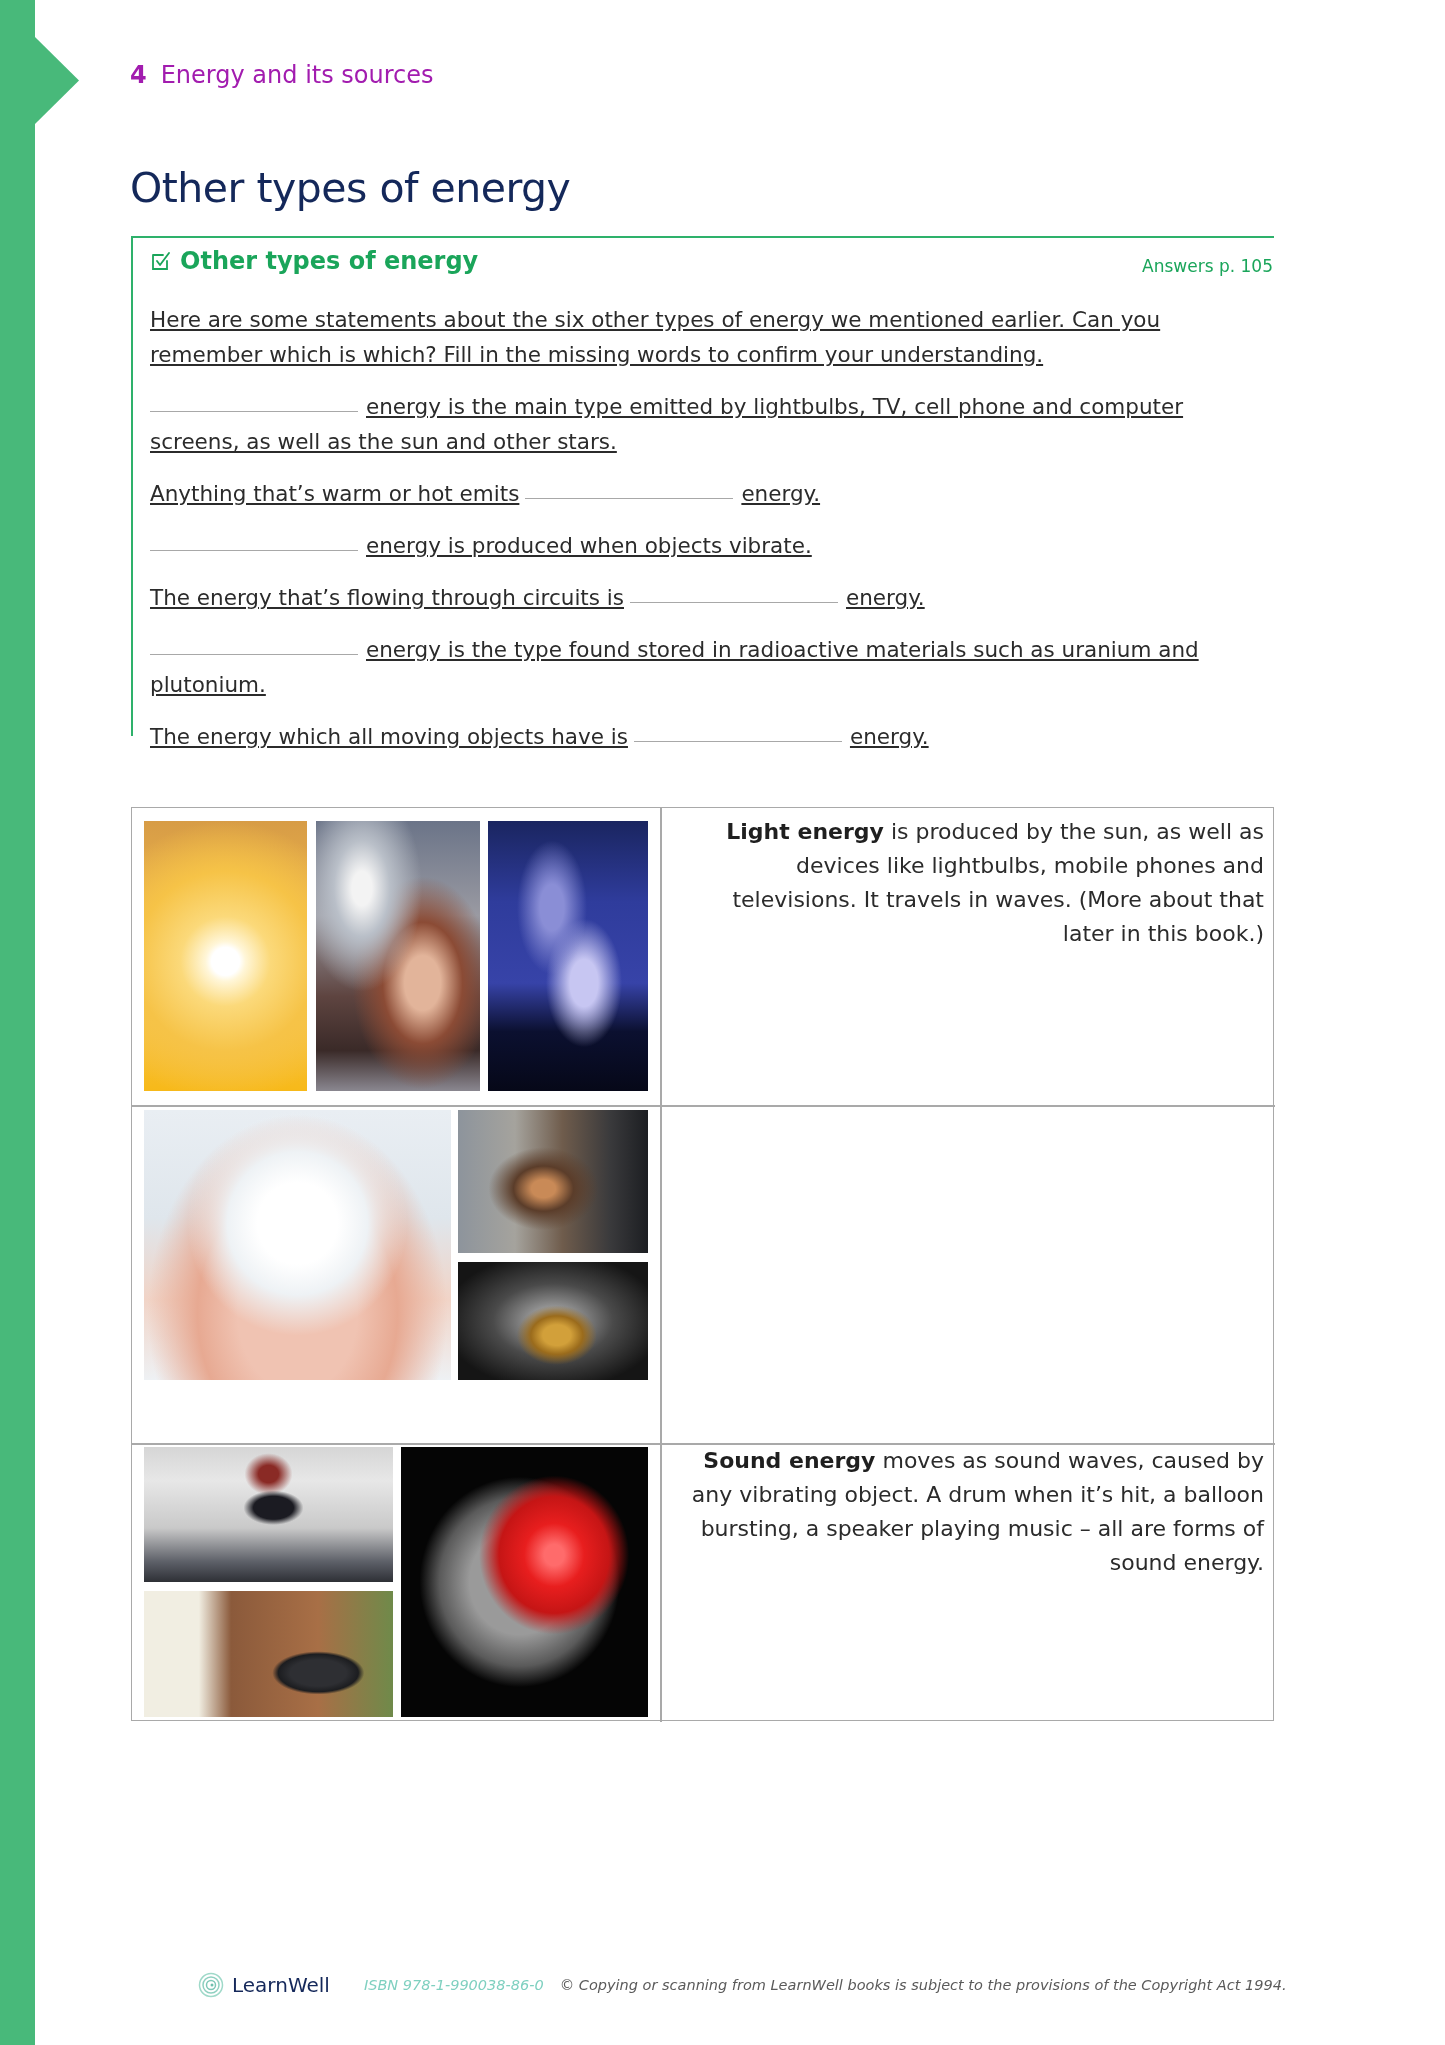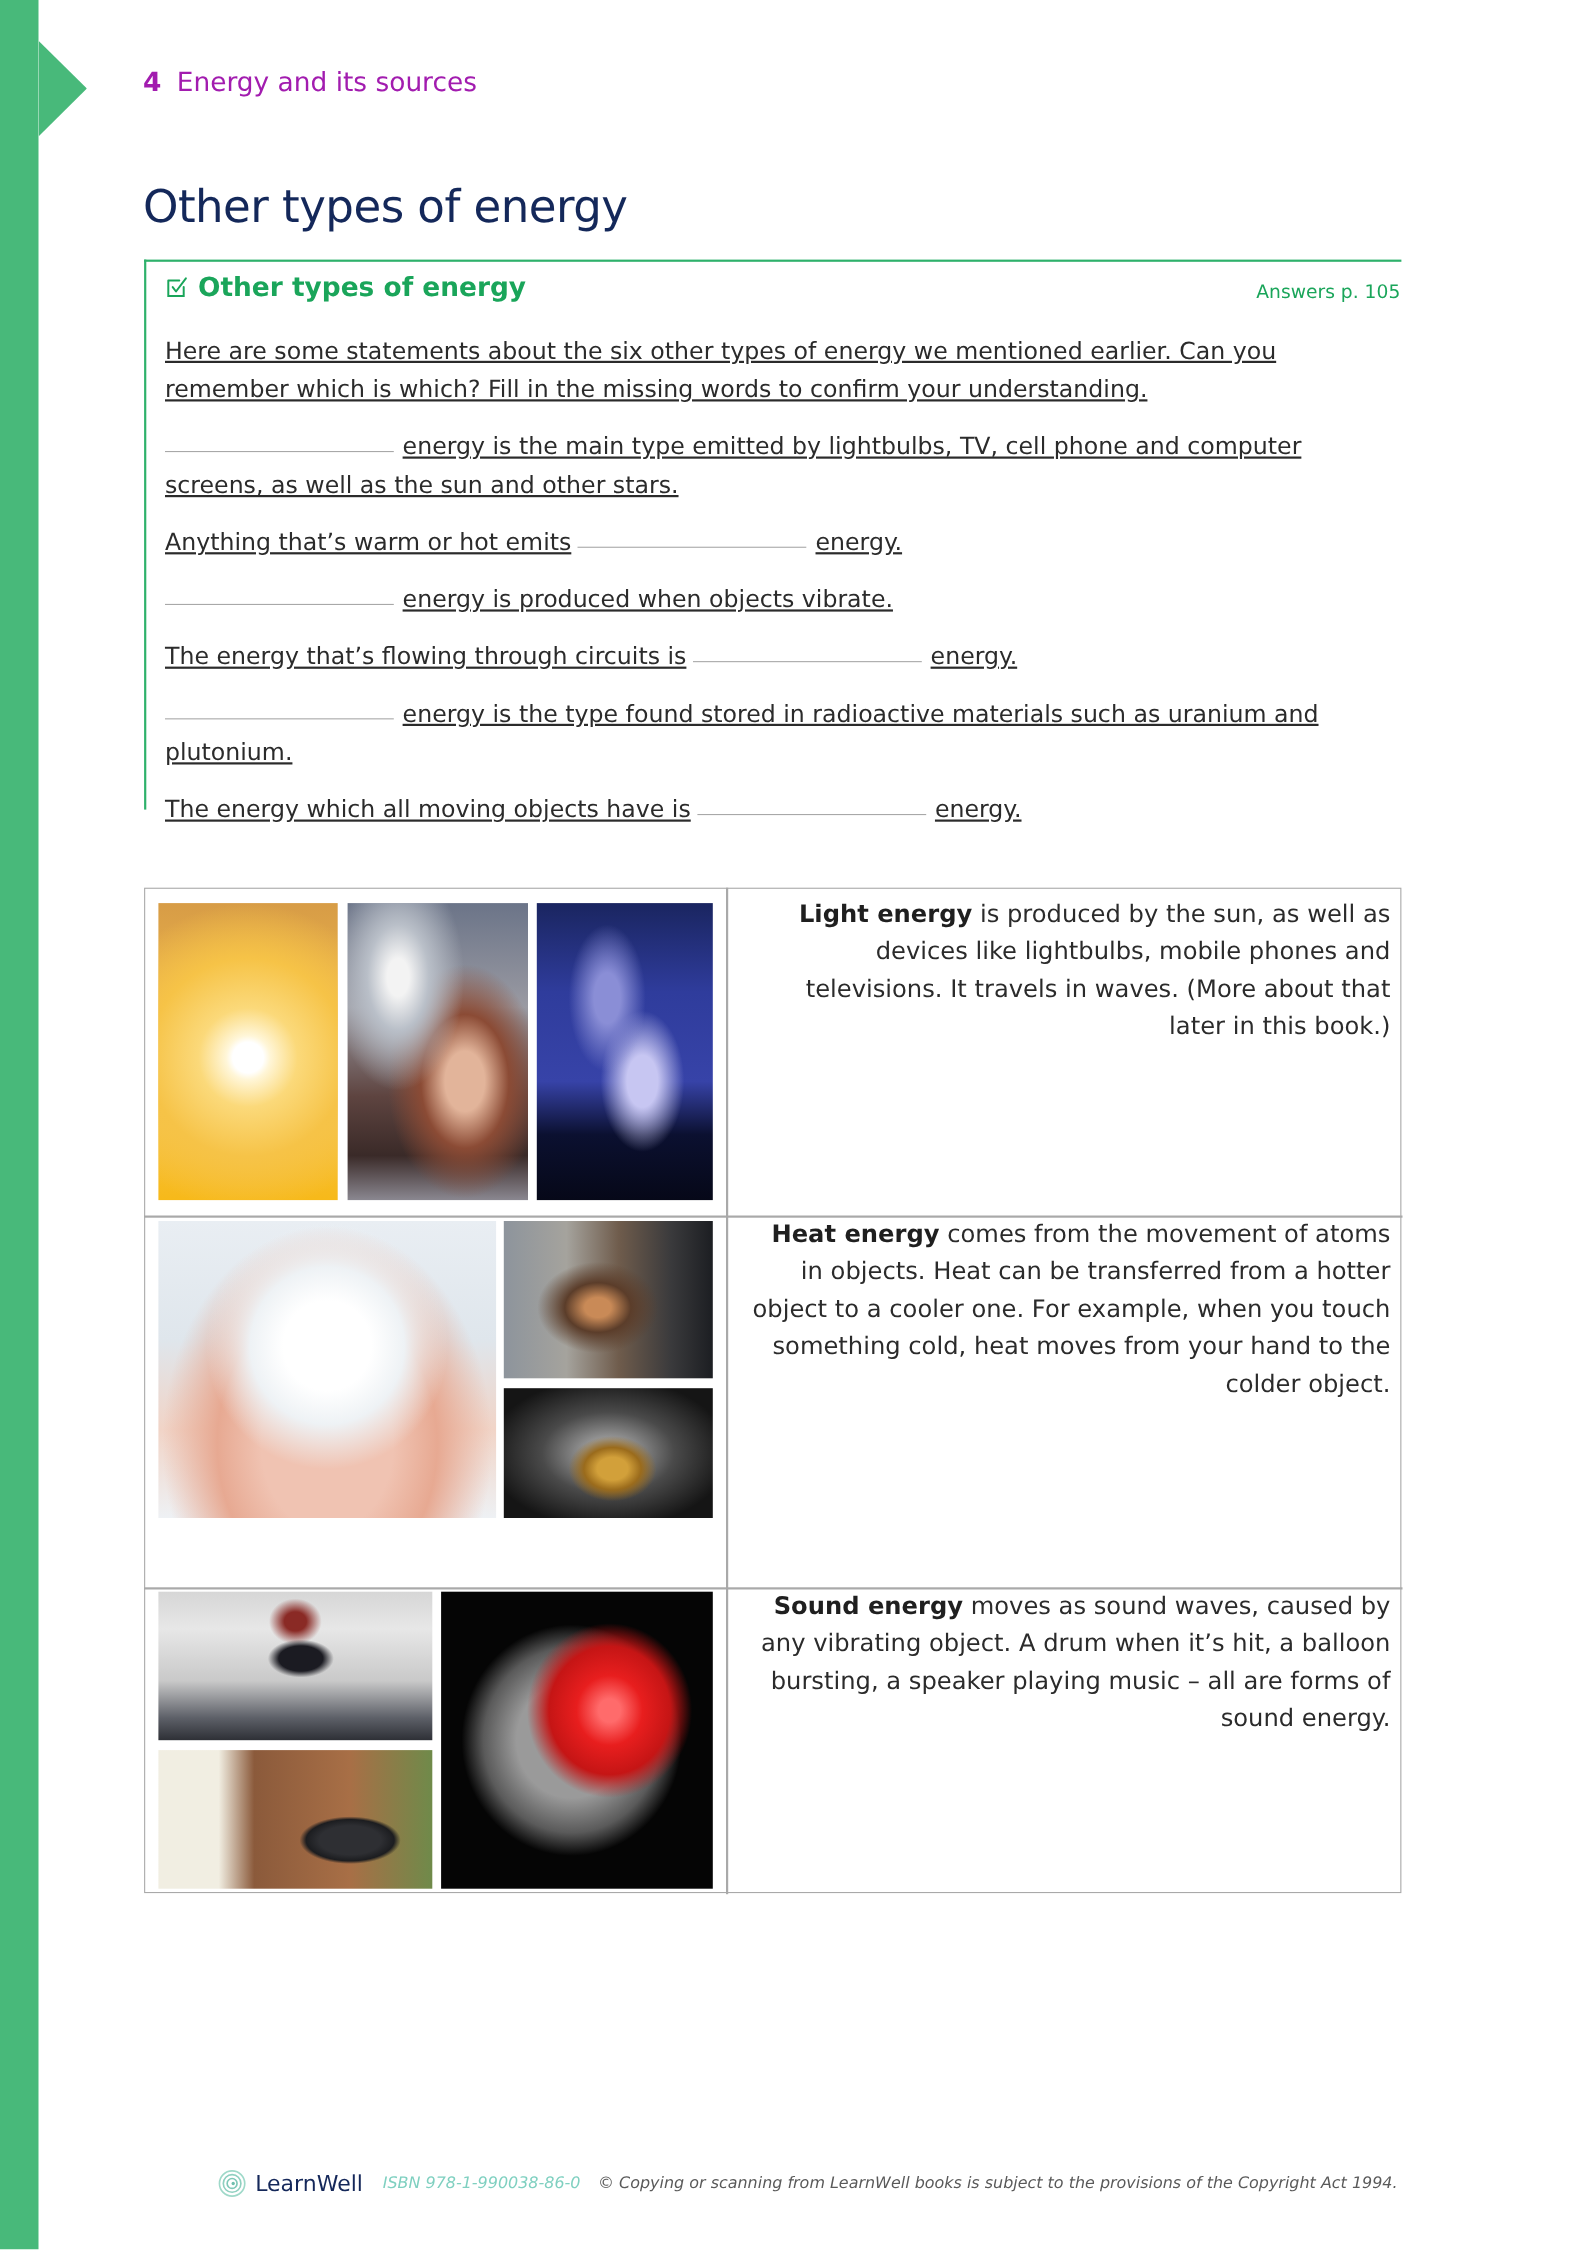--- a/index.html
+++ b/index.html
@@ -74,21 +74,21 @@
     background: radial-gradient(ellipse at 70% 65%, #2e2f33 0 28px, #1c1d20 40px, rgba(0,0,0,0) 46px),
                 linear-gradient(90deg, #f1eee2 0%, #f1eee2 22%, #8b5a3b 35%, #a86f46 70%, #6f8a4a 100%); }
   .ph-balloon { left:401px; top:1447px; width:247px; height:270px;
     background: radial-gradient(ellipse at 62% 40%, #ff6b6b 0 10px, #e81e1e 30px, #c51515 55px, rgba(197,21,21,0) 75px),
                 radial-gradient(ellipse at 48% 50%, #9a9a9a 0 50px, #5a5a5a 80px, rgba(0,0,0,0) 100px),
                 #050505; }
 
   
   .footer { left:198px; top:1970px; height:30px; display:flex; align-items:center; white-space:nowrap; }
   .footer .logo-mark { width:26px; height:26px; margin-right:8px; }
-  .footer .brand { font-size:20px; color:#15285a; margin-right:18px; }
+  .footer .brand { font-size:20px; color:#15285a; margin-right:34px; }
   .footer .isbn { font-size:14.5px; font-style:italic; color:#7fd0c0; margin-right:16px; }
   .footer .copy { font-size:14.5px; font-style:italic; color:#5a5a5a; }
 </style>
 </head>
 <body>
 
 <div class="abs side-bar"></div>
 <div class="abs side-chevron"></div>
 
 <div class="abs chapter">
@@ -134,21 +134,20 @@
 <div class="photo ph-phone"></div>
 <div class="photo ph-tv"></div>
 <div class="abs cell-text" style="top:815px;">
   <p><b>Light energy</b><span> is produced by the sun, as well as devices like lightbulbs, mobile phones and televisions. It travels in waves. (More about that later in this book.)</span></p>
 </div>
 
 <div class="photo ph-ice"></div>
 <div class="photo ph-microwave"></div>
 <div class="photo ph-tea"></div>
 <div class="abs cell-text" style="top:1106px;">
-  <p><b>Heat energy</b><span> comes from the movement of atoms in objects. Heat can be transferred from a hotter object to a cooler one. For example, when you touch something cold, heat moves from your hand to the colder object.</span></p>
 </div>
 
 <div class="photo ph-drum"></div>
 <div class="photo ph-speaker"></div>
 <div class="photo ph-balloon"></div>
 <div class="abs cell-text" style="top:1444px;">
   <p><b>Sound energy</b><span> moves as sound waves, caused by any vibrating object. A drum when it’s hit, a balloon bursting, a speaker playing music – all are forms of sound energy.</span></p>
 </div>
 
 <div class="abs footer">

